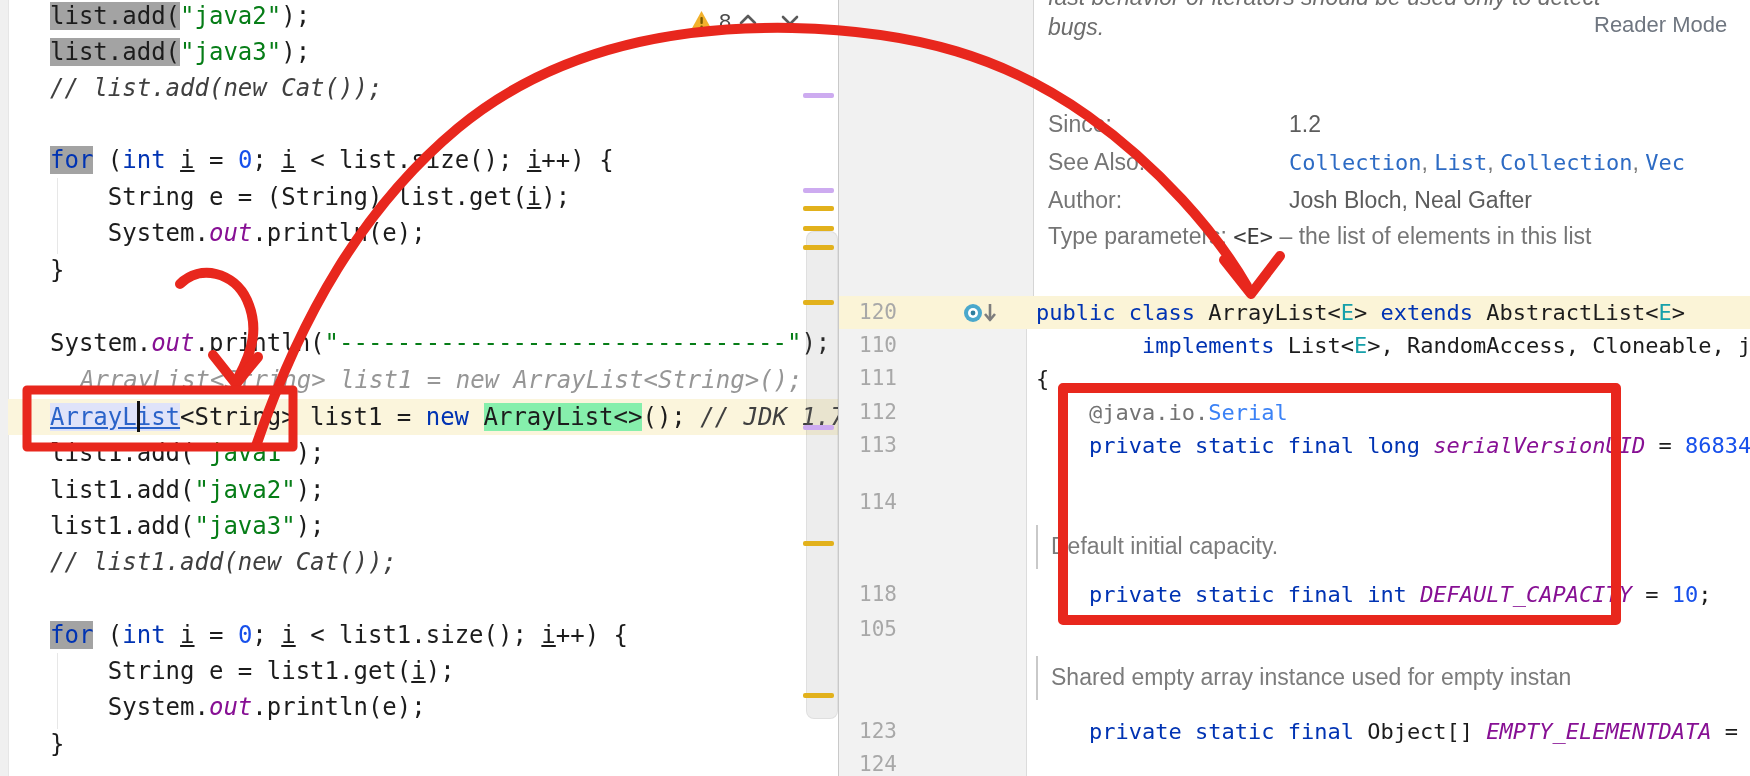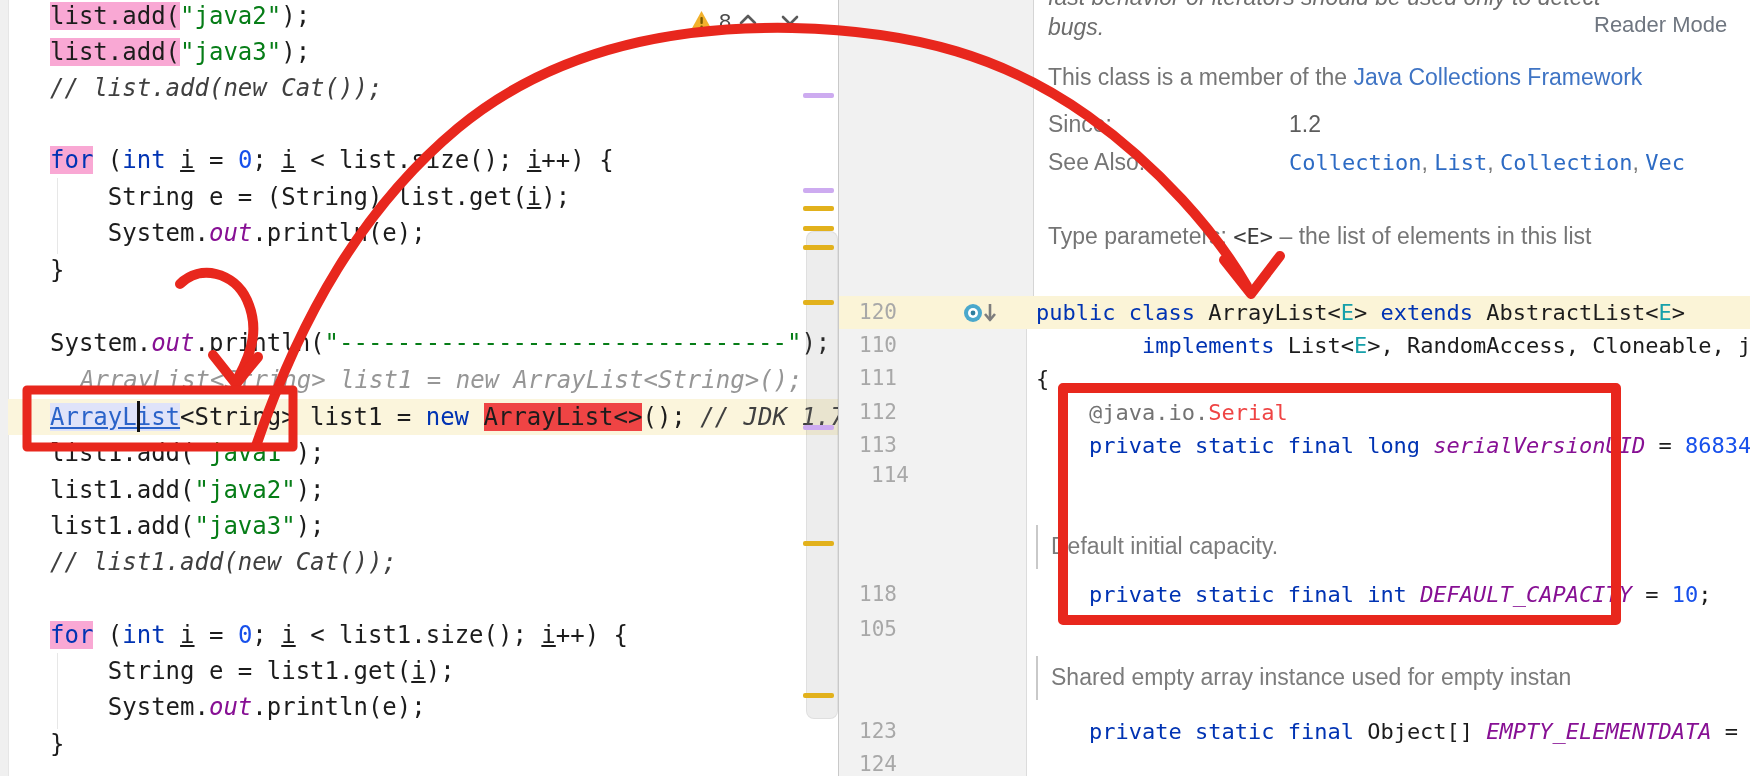--- a/index.html
+++ b/index.html
@@ -10,27 +10,27 @@
   #left-gutter-strip{position:absolute;left:0;top:0;width:8px;height:776px;background:#f0f0f0;border-right:1px solid #e6e6e6;}
   .cline{position:absolute;white-space:pre;font-family:"DejaVu Sans Mono",monospace;font-size:24px;line-height:36px;height:36px;color:#1c1c1c;}
   #left-editor .cline{font-size:24px;}
   .k{color:#0033b3}
   .s{color:#067d17}
   .c{color:#404040;font-style:italic}
   .n{color:#1750eb}
   .p{color:#871094;font-style:italic}
   .d{color:#1c1c1c}
   .u{text-decoration:underline}
-  .hl{background:#f9a8d4}
-  .lav{background:#ef4444}
+  .hl{background:#a3a3a3}
+  .lav{background:#86efac}
   .link{color:#2a63c9;text-decoration:underline;background:#dfe3f9}
   .ghost{color:#969696;font-style:italic}
   .tp{color:#16a0aa}
   .an1{color:#737373}
-  .an2{color:#ef4444}
+  .an2{color:#3b82f6}
   #cur-line-band{position:absolute;left:8px;top:399px;width:830px;height:36px;background:#fbf5dc;}
   #caret{position:absolute;left:137px;top:401px;width:3px;height:31px;background:#111;}
   .indent-guide{position:absolute;width:1px;background:#e7e7e7;}
   
   .stripe-mark{position:absolute;width:31px;height:5px;border-radius:2px;}
   #scroll-thumb{position:absolute;left:806px;top:231px;width:30px;height:486px;border-radius:8px;
     background:rgba(130,130,130,0.14);border:1px solid rgba(0,0,0,0.06);}
   
   #inspect-widget{position:absolute;left:690px;top:8px;height:28px;display:flex;align-items:center;gap:6px;}
   #inspect-count{color:#4a4a4a;font-size:22px;}
@@ -124,45 +124,45 @@
 
   <div id="right-panel">
     <div id="doc-filler"></div>
     <div id="rp-gutter"></div>
     <div id="row109-band"></div>
 
     <div class="jd-row jd-italic" style="top:-16px;">fast behavior of iterators should be used only to detect</div>
     <div class="jd-row jd-italic" style="top:14px;">bugs.</div>
     <div id="reader-mode">Reader Mode</div>
 
-    <div class="jd-row" style="top:64px;">
-      <span>This class is a member of the </span><span class="jd-link">Java Collections Framework</span>
-    </div>
 
     <div class="jd-row" style="top:111px;">
       <span class="jd-label">Since:</span><span class="jd-value">1.2</span>
     </div>
 
     <div class="jd-row" style="top:149px;">
       <span class="jd-label">See Also:</span><span id="see-also-links"><span class="jd-mono-link">Collection</span><span style="color: rgb(117, 117, 117);">, </span><span class="jd-mono-link">List</span><span style="color: rgb(117, 117, 117);">, </span><span class="jd-mono-link">Collection</span><span style="color: rgb(117, 117, 117);">, </span><span class="jd-mono-link">Vec</span></span>
     </div>
 
+    <div class="jd-row" style="top:187px;">
+      <span class="jd-label">Author:</span><span class="jd-value">Josh Bloch, Neal Gafter</span>
+    </div>
 
     <div class="jd-row" style="top:223px;">
       <span>Type parameters:</span>
       <span class="jd-mono">&lt;E&gt;</span><span> – the list of elements in this list</span>
     </div>
 
     <div id="rp-gutter-nums">
         <div class="gut-num" style="top: 296px;">120</div>
         <div class="gut-num" style="top: 329px;">110</div>
         <div class="gut-num" style="top: 362px;">111</div>
         <div class="gut-num" style="top: 396px; text-align: right;">112</div>
         <div class="gut-num" style="top: 429px;">113</div>
-        <div class="gut-num" style="top: 459px; margin-left: 12px;">114</div>
+        <div class="gut-num" style="top: 486px;">114</div>
         <div class="gut-num" style="top: 578px;">118</div>
         <div class="gut-num" style="top: 613px;">105</div>
         <div class="gut-num" style="top: 715px;">123</div>
         <div class="gut-num" style="top: 748px;">124</div>
       </div>
     <div style="position:absolute;left:124px;top:302px;">
       <svg width="40" height="22" viewBox="0 0 40 22">
         <circle cx="10" cy="11" r="9" fill="#4aa8cc"></circle>
         <circle cx="10" cy="11" r="5" fill="#fff"></circle>
         <circle cx="10" cy="11" r="2.4" fill="#2e7e9e"></circle>

